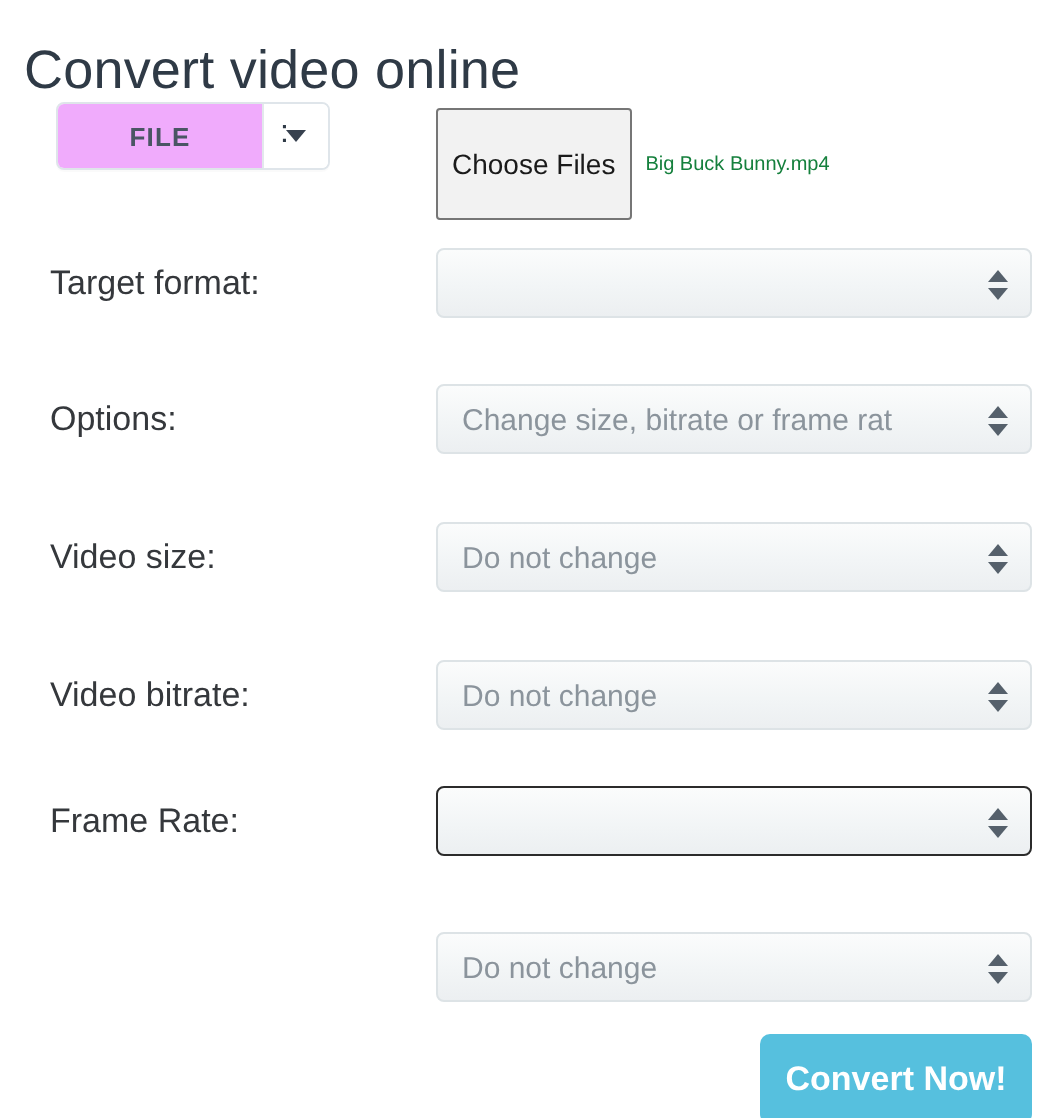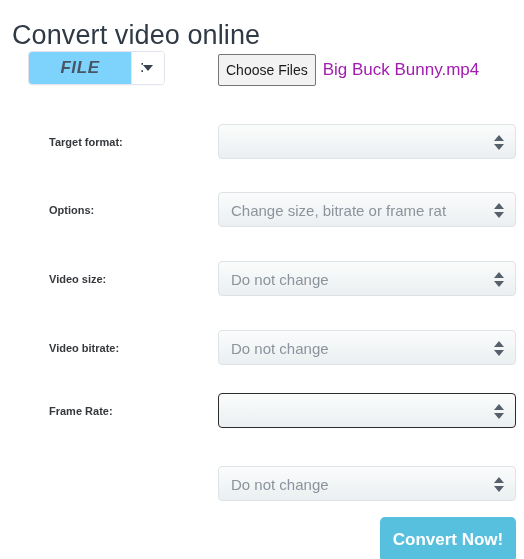--- a/index.html
+++ b/index.html
@@ -54,28 +54,27 @@
     background: #ffffff;
     box-shadow: 0 1px 0 rgba(0,0,0,0.02);
     overflow: hidden;
   }
   .btn-group .btn-main {
     display: flex;
     align-items: center;
     justify-content: center;
     min-width: 74px;
     padding: 0 14px;
-    font-size: 17px;
+    font-size: 13px;
     font-weight: bold;
     color: #4a5564;
     letter-spacing: 0.6px;
-    background: #7dd3fc;
+    background: #f0abfc;
     cursor: pointer;
     user-select: none;
-    font-style: italic;
   }
   .btn-group .btn-split {
     width: 1px;
     background: #e3e8ec;
   }
   .btn-group .btn-caret {
     display: flex;
     align-items: center;
     justify-content: center;
     width: 32px;
@@ -105,52 +104,51 @@
     display: flex;
     align-items: center;
     gap: 7px;
     white-space: nowrap;
   }
   .choose-files-btn {
     display: inline-flex;
     align-items: center;
     justify-content: center;
     height: 22px;
-    padding: 4px 7px;
+    padding: 16px 7px;
     font-family: "Liberation Sans", sans-serif;
     font-size: 14px;
     color: #1a1a1a;
     background: #f2f2f2;
     border: 1px solid #767676;
     border-radius: 2px;
     cursor: pointer;
     user-select: none;
   }
   .file-name {
-    font-size: 17px;
-    color: #a21caf;
+    font-size: 10px;
+    color: #15803d;
   }
 
   
   .form-row {
     position: absolute;
     left: 0;
     width: 524px;
     height: 36px;
   }
   .form-label {
     position: absolute;
     left: 25px;
     top: 0;
     line-height: 36px;
-    font-size: 11px;
-    font-weight: bold;
+    font-size: 17px;
+    font-weight: normal;
     color: #35383c;
     white-space: nowrap;
-    margin-left: 24px;
   }
 
   .select-box {
     position: absolute;
     left: 218px;
     top: 0;
     width: 298px;
     height: 35px;
     box-sizing: border-box;
     border: 1px solid #dde3e6;

